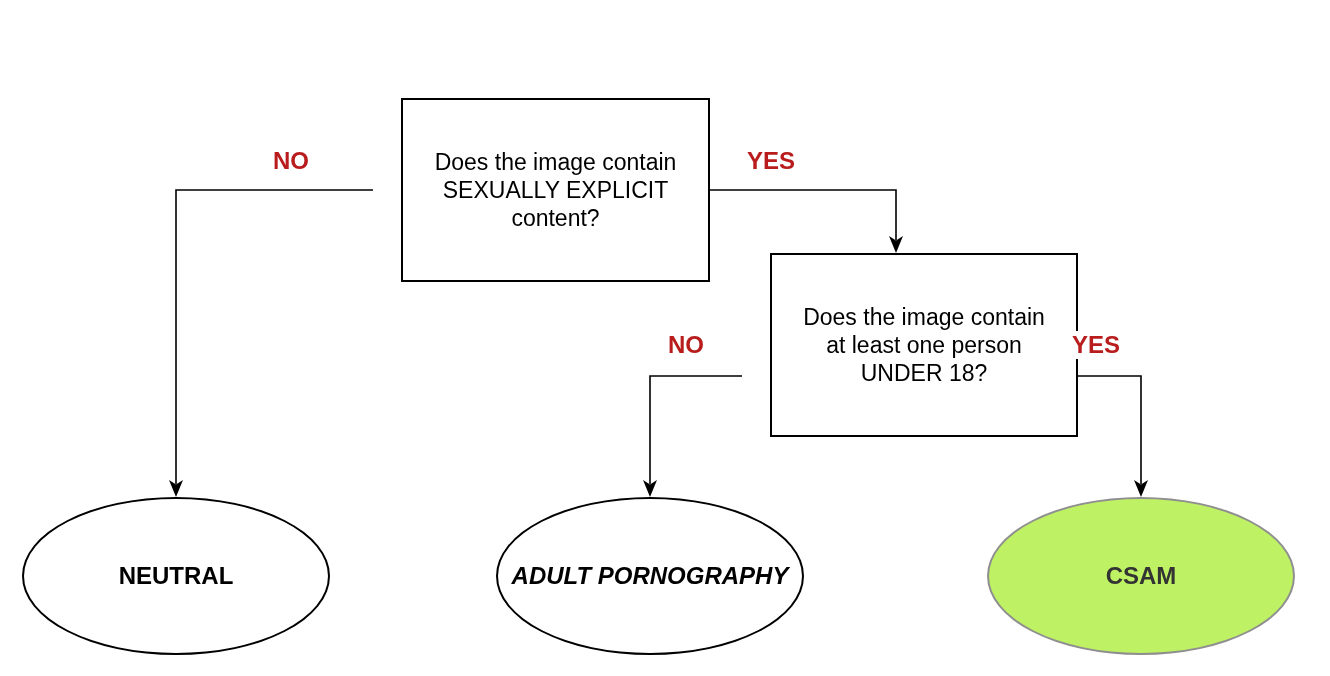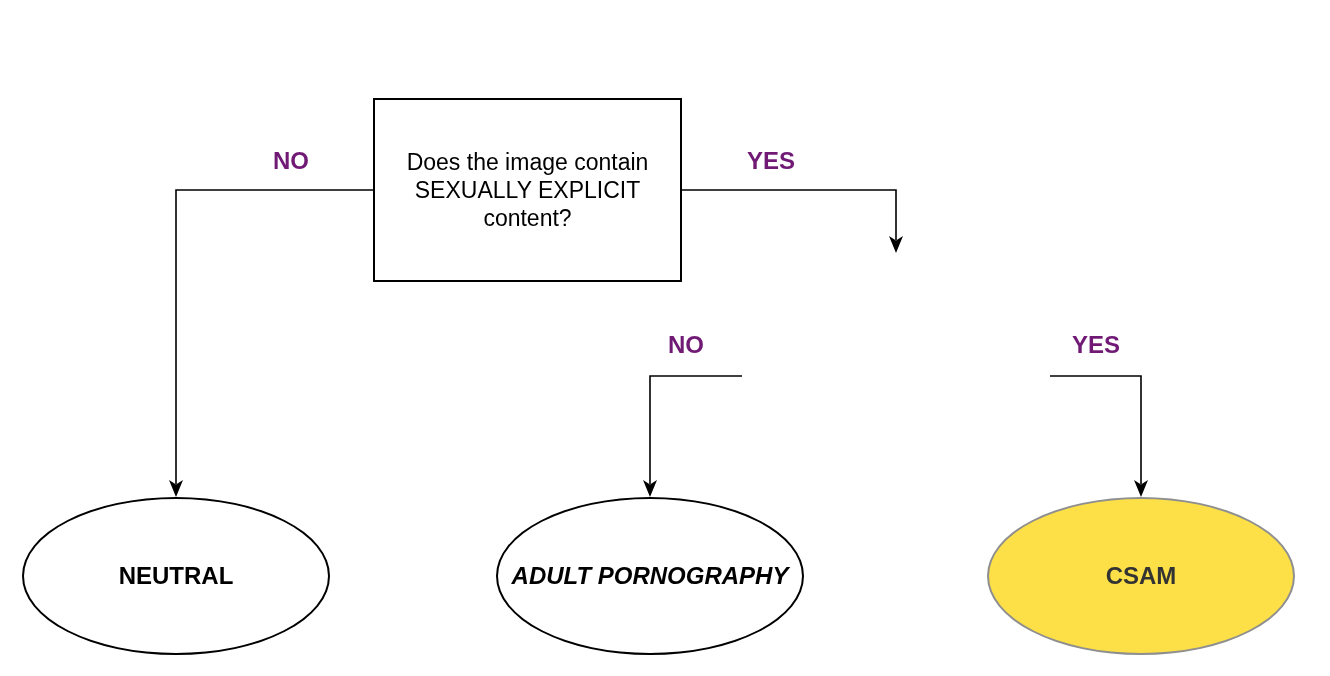--- a/index.html
+++ b/index.html
@@ -36,49 +36,50 @@
     display: flex;
     align-items: center;
     justify-content: center;
     text-align: center;
     box-sizing: border-box;
     background: #ffffff;
   }
   .node.rect {
     border: 2px solid #000000;
     padding: 6px 20px;
+    margin-left: 28px;
   }
   .node.ellipse {
     border: 2px solid #000000;
     border-radius: 50%;
   }
   .node-text {
     font-size: 23px;
     line-height: 28px;
     color: #000000;
   }
   .terminal-text {
     font-size: 24px;
     font-weight: bold;
     color: #000000;
     white-space: nowrap;
   }
   .node.ellipse.csam {
-    background: #fde047;
+    background: #bef264;
     border-color: #8f8f8f;
   }
   .node.ellipse.csam .terminal-text {
     color: #333333;
   }
   .edge-label {
     position: absolute;
     transform: translate(-50%, -50%);
     font-size: 24px;
     font-weight: bold;
-    color: #701a75;
+    color: #b91c1c;
     white-space: nowrap;
     background: #ffffff;
     padding: 0 2px;
   }
 </style>
 </head>
 <body>
 
 <div class="canvas">
 
@@ -94,20 +95,23 @@
     <path class="arrowhead" d="M650,497 L643,480 L650,484.5 L657,480 Z"></path>
 
     <path class="edge-line" d="M1050,376 L1141,376 L1141,484"></path>
     <path class="arrowhead" d="M1141,497 L1134,480 L1141,484.5 L1148,480 Z"></path>
   </svg>
 
   <div class="node rect" style="left:373px; top:98px; width:309px; height:184px;">
     <span class="node-text">Does the image contain SEXUALLY EXPLICIT content?</span>
   </div>
 
+  <div class="node rect" style="left:742px; top:253px; width:308px; height:184px;">
+    <span class="node-text">Does the image contain at least one person UNDER 18?</span>
+  </div>
 
   <div class="node ellipse" style="left:22px; top:497px; width:308px; height:158px;text-align:center;">
     <span class="terminal-text">NEUTRAL</span>
   </div>
 
   <div class="node ellipse" style="left:496px; top:497px; width:308px; height:158px;font-style:italic;">
     <span class="terminal-text">ADULT PORNOGRAPHY</span>
   </div>
 
   <div class="node ellipse csam" style="left:987px; top:497px; width:308px; height:158px;">

